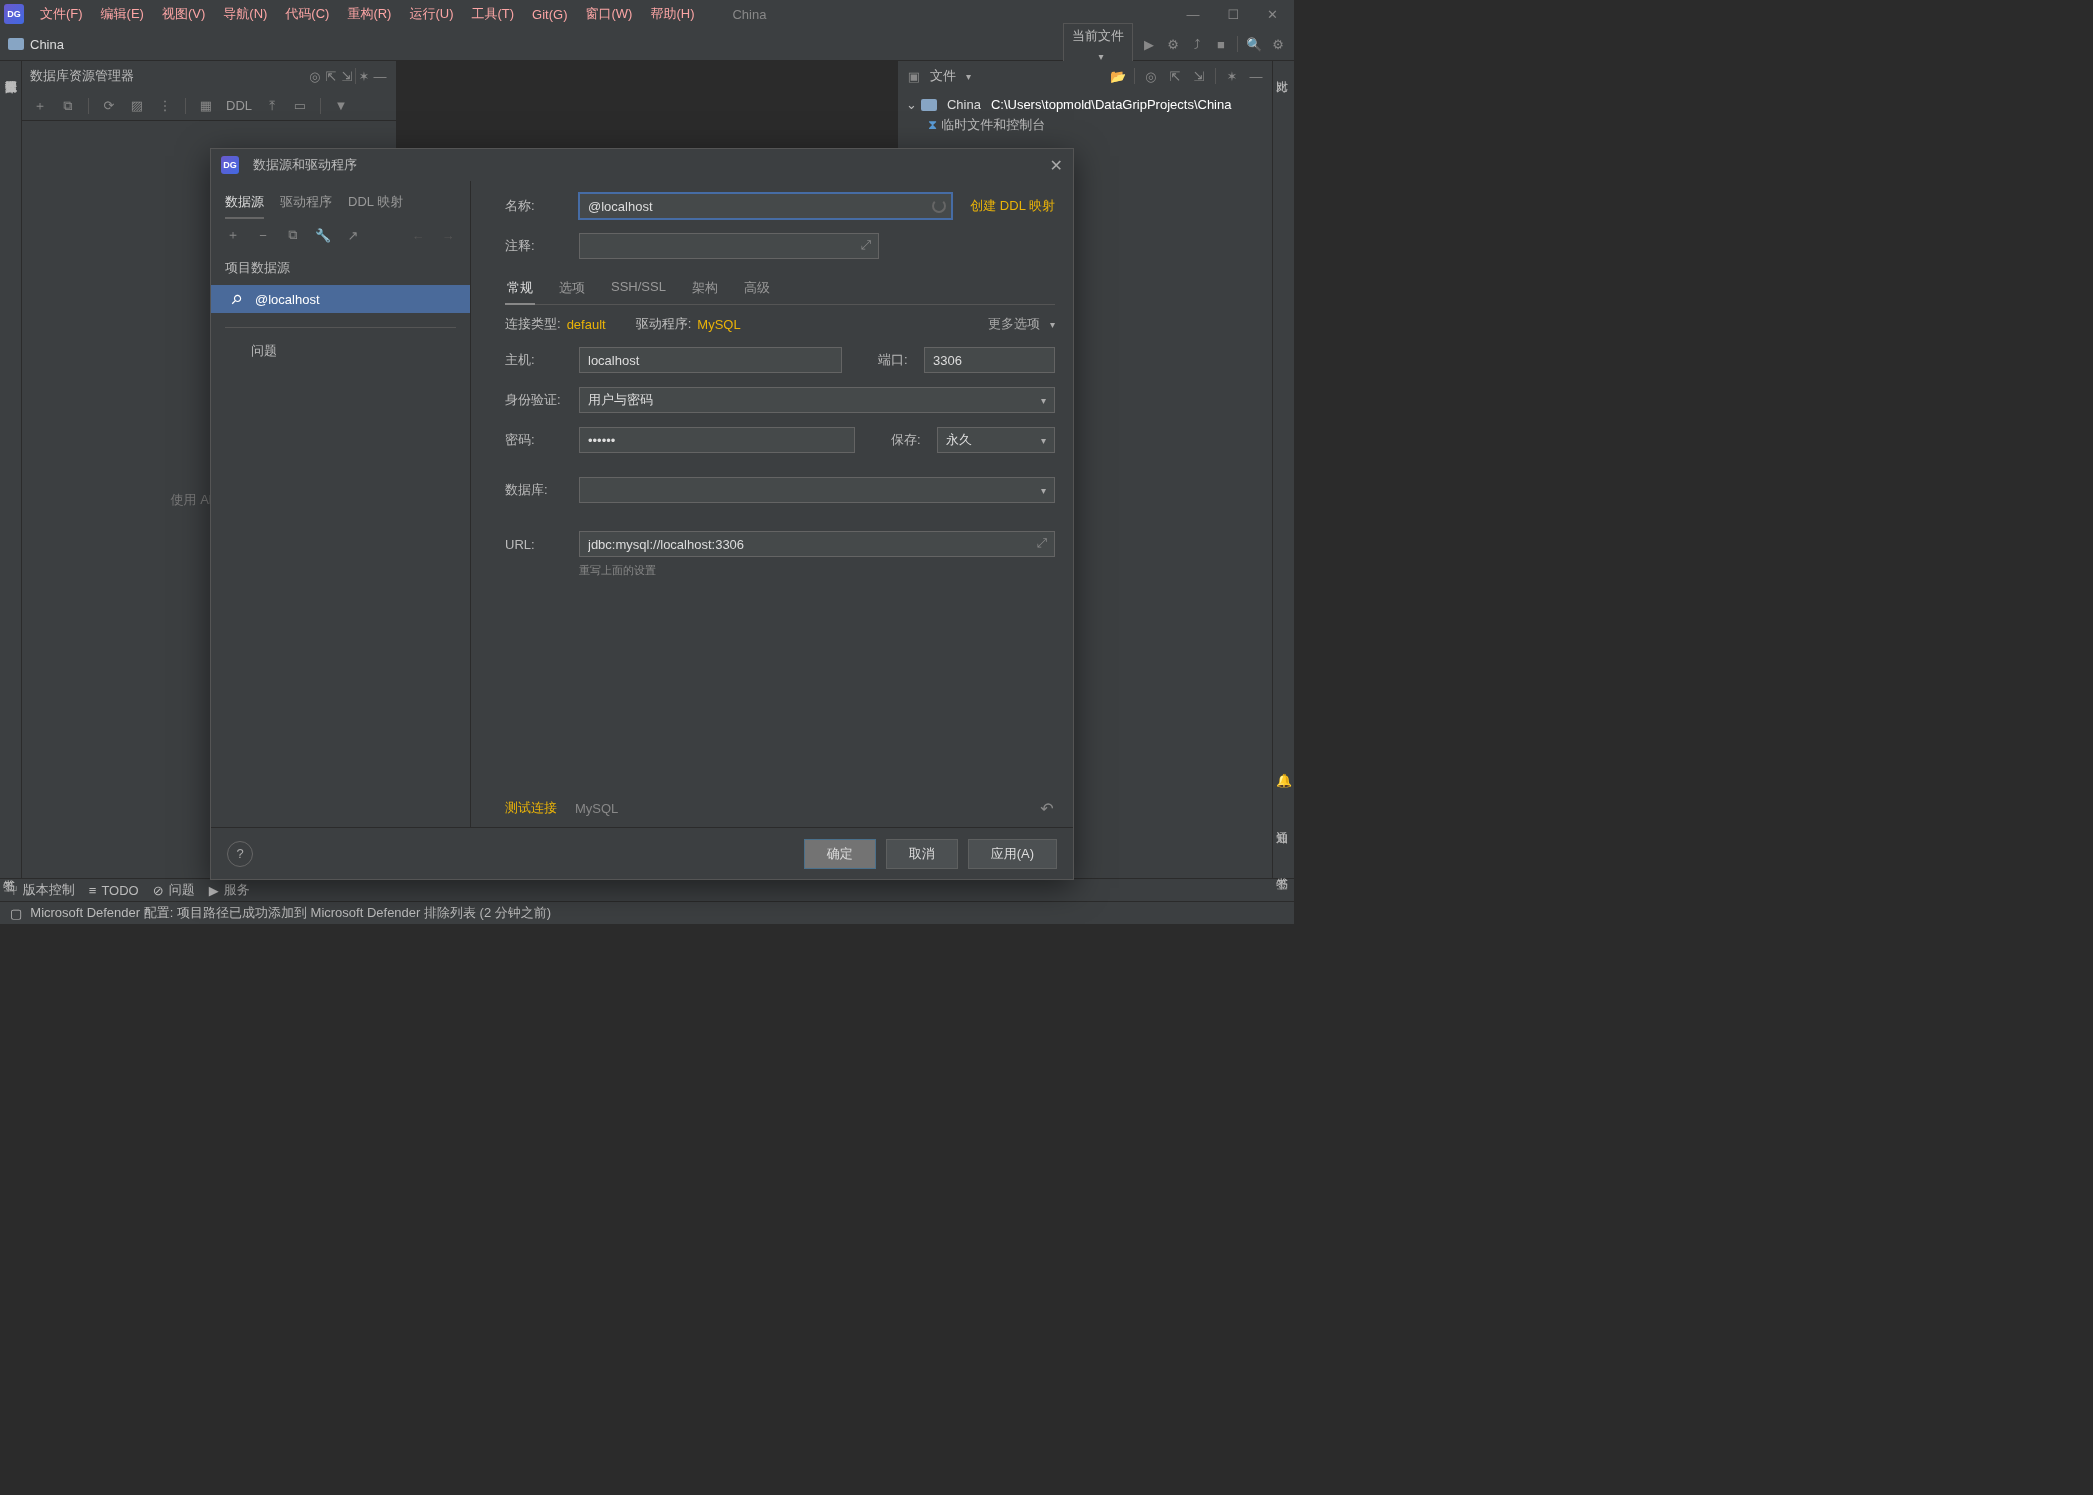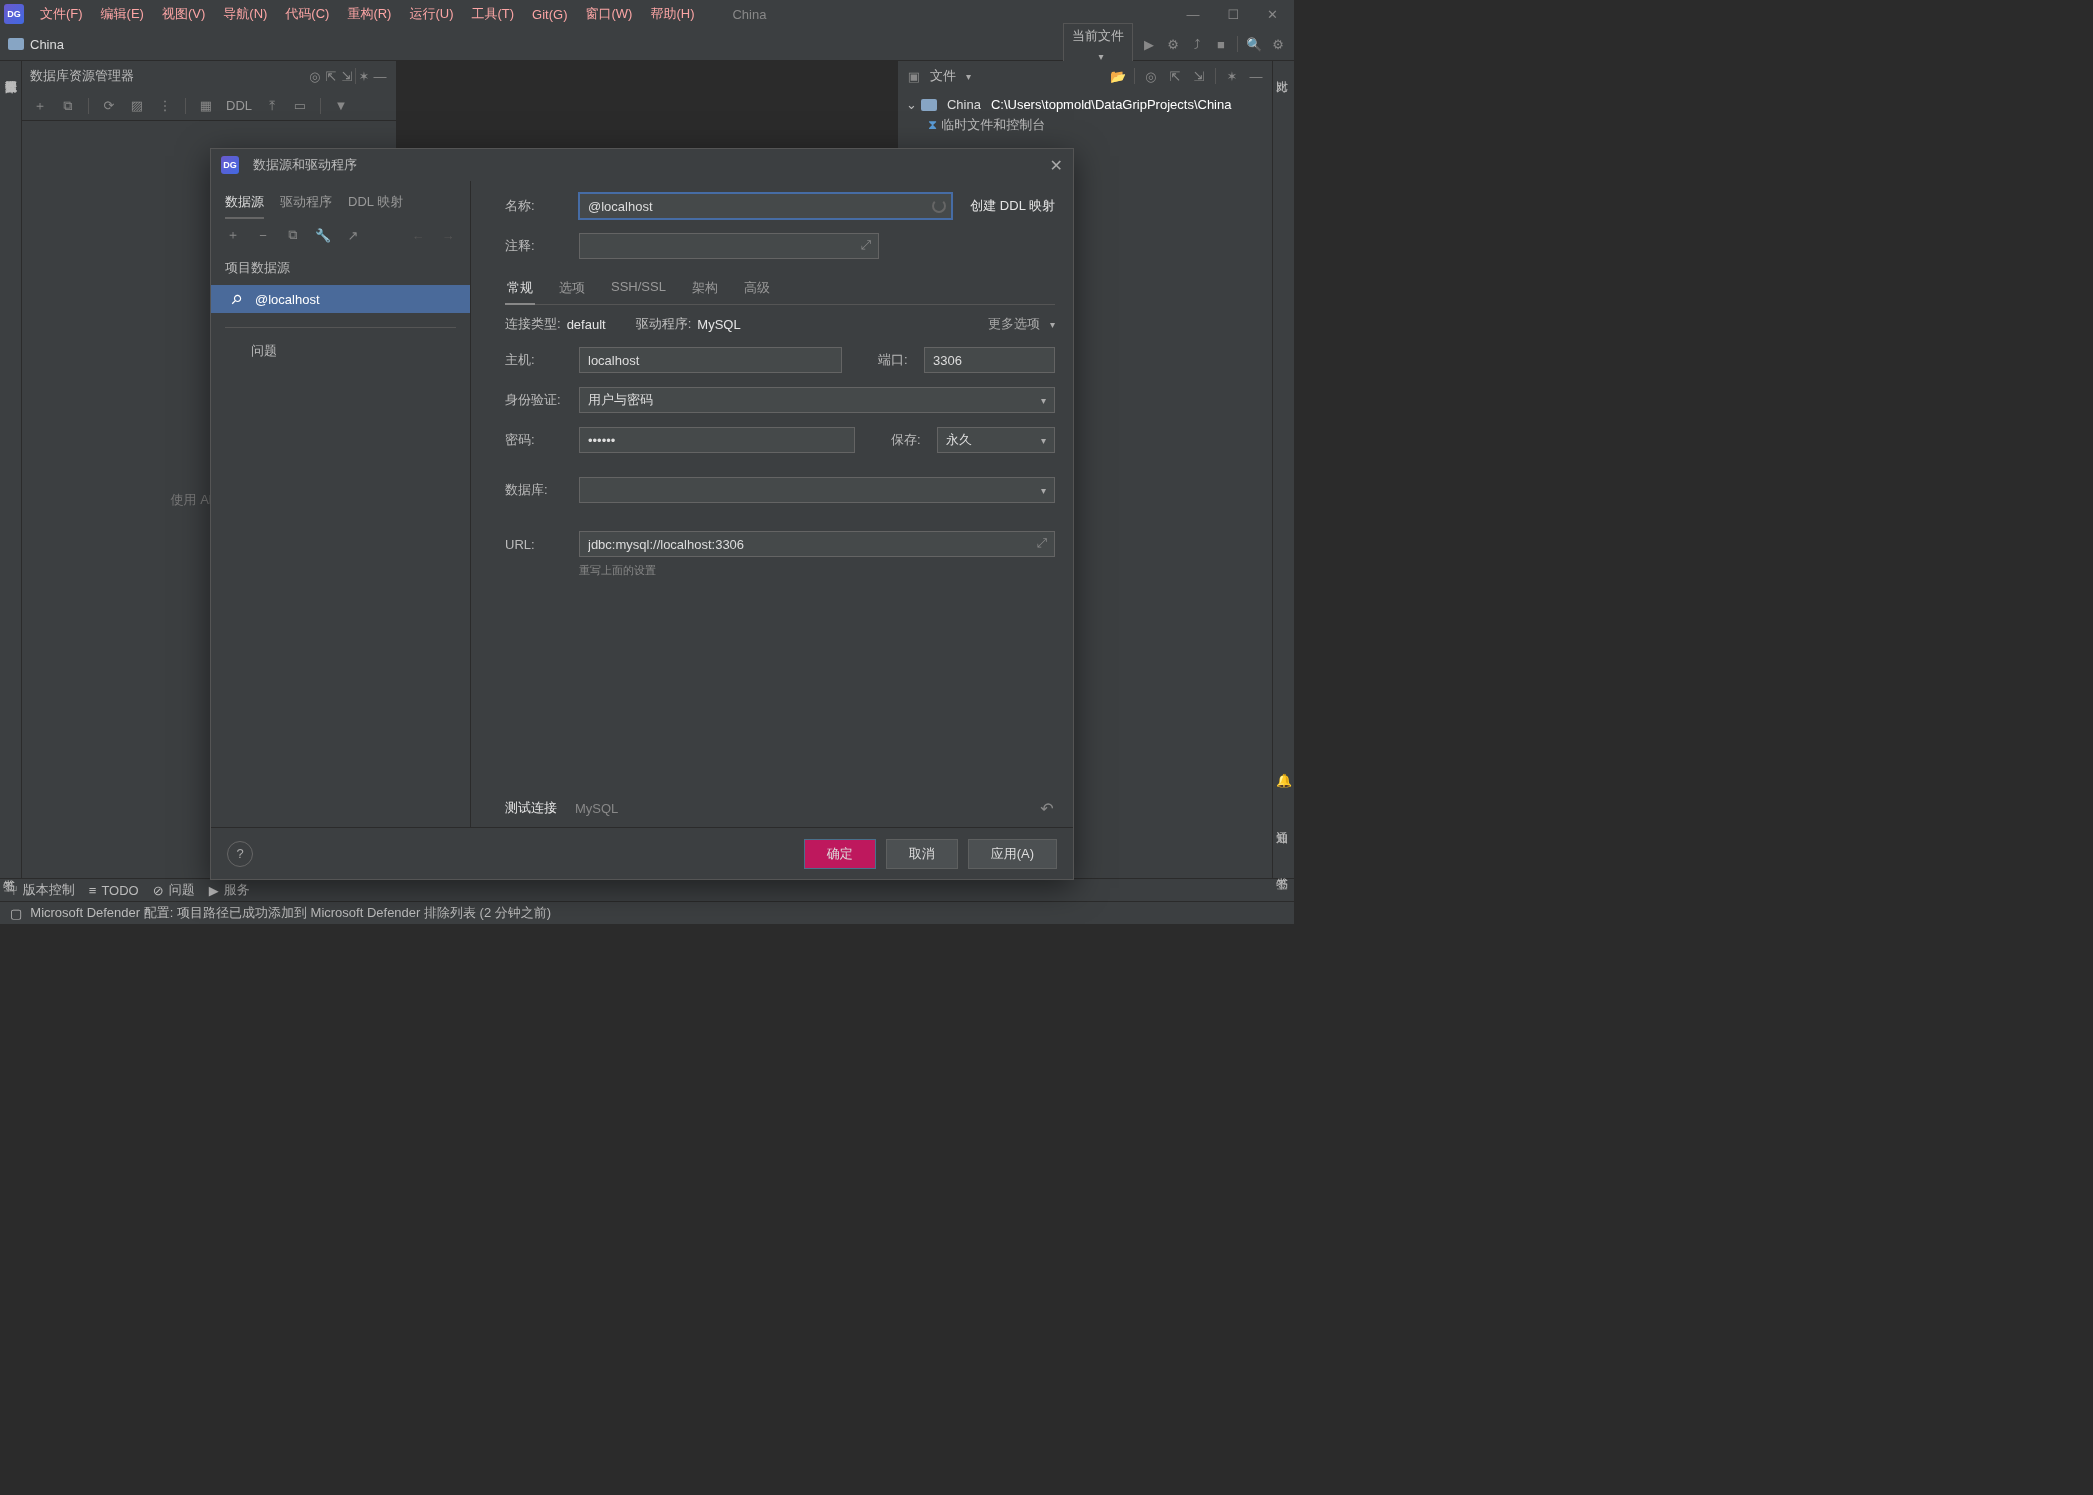--- a/index.html
+++ b/index.html
@@ -51,34 +51,34 @@
 .ds-item.selected { background: #4a6a9a; color: #fff; }
 .plug-icon { width: 16px; height: 16px; display: flex; align-items: center; justify-content: center; transform: rotate(45deg); font-size: 13px; }
 .dialog-main { flex: 1; padding: 12px 18px 0; display: flex; flex-direction: column; }
 .form-row { display: flex; align-items: center; margin-bottom: 14px; gap: 8px; }
 .form-label { width: 66px; color: #bbbbbb; }
 .form-label.w50 { width: 38px; }
 .input { background: #45494a; border: 1px solid #646464; color: #ddd; padding: 4px 8px; height: 26px; }
 .input.focused { border: 1px solid #466ca5; box-shadow: 0 0 0 1px #466ca5; }
 .input-wrap { position: relative; flex: 1; }
 .spinner { position: absolute; right: 6px; top: 50%; transform: translateY(-50%); width: 14px; height: 14px; border: 2px solid #666; border-top-color: transparent; border-radius: 50%; }
-.link { color: #e5e5e5; cursor: pointer; }
+.link { color: #eab308; cursor: pointer; }
 .expand-btn { width: 18px; color: #888; cursor: pointer; text-align: center; }
 .config-tabs { display: flex; gap: 22px; border-bottom: 1px solid #555; margin-bottom: 10px; }
 .config-tab { padding: 6px 2px; cursor: pointer; color: #999; }
 .config-tab.active { color: #ddd; border-bottom: 2px solid #888; margin-bottom: -1px; }
 .conn-row { display: flex; align-items: center; gap: 6px; margin-bottom: 14px; }
 .select { background: #45494a; border: 1px solid #646464; color: #ddd; padding: 4px 8px; height: 26px; display: flex; align-items: center; justify-content: space-between; cursor: pointer; }
 .caret { font-size: 10px; color: #aaa; margin-left: 6px; }
 .hint { font-size: 11px; color: #888; margin-top: 4px; }
 .dialog-footer-top { display: flex; align-items: center; gap: 18px; padding: 10px 0; margin-top: auto; }
 .dialog-footer { height: 52px; border-top: 1px solid #2b2b2b; display: flex; align-items: center; padding: 0 16px; gap: 10px; }
 .help-btn { width: 26px; height: 26px; border: 1px solid #666; border-radius: 50%; display: flex; align-items: center; justify-content: center; color: #aaa; cursor: pointer; }
 .btn { padding: 5px 22px; background: #4c5052; border: 1px solid #5e6060; color: #ddd; cursor: pointer; }
-.btn.primary { background: #be185d; border-color: #4a708b; }
+.btn.primary { background: #737373; border-color: #4a708b; }
 .divider { width: 1px; height: 16px; background: #555; }
 </style>
 </head>
 <body>
 
 <div class="titlebar">
   <div class="app-icon">DG</div>
   <div class="menu-bar">
     <div class="menu-item">文件(F)</div>
     <div class="menu-item">编辑(E)</div>

